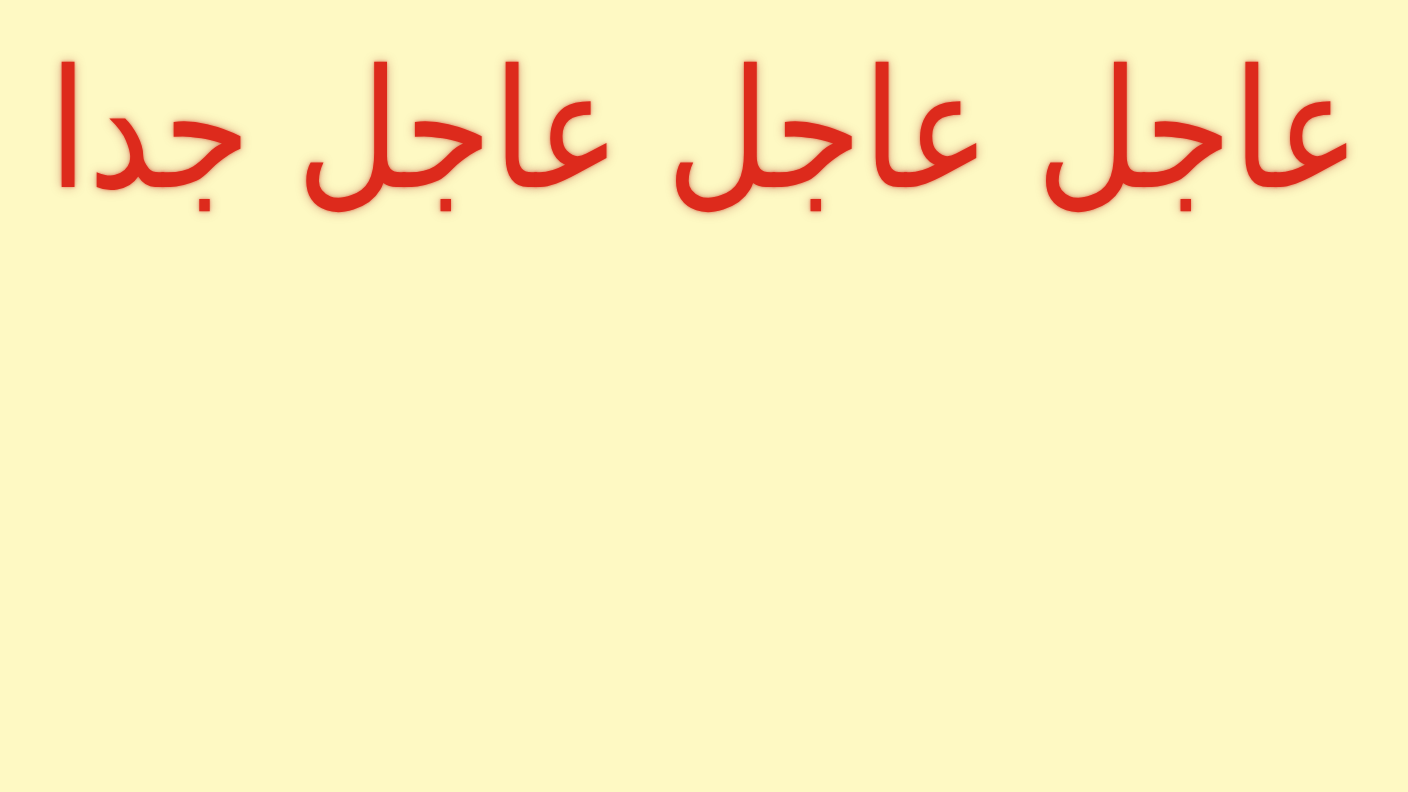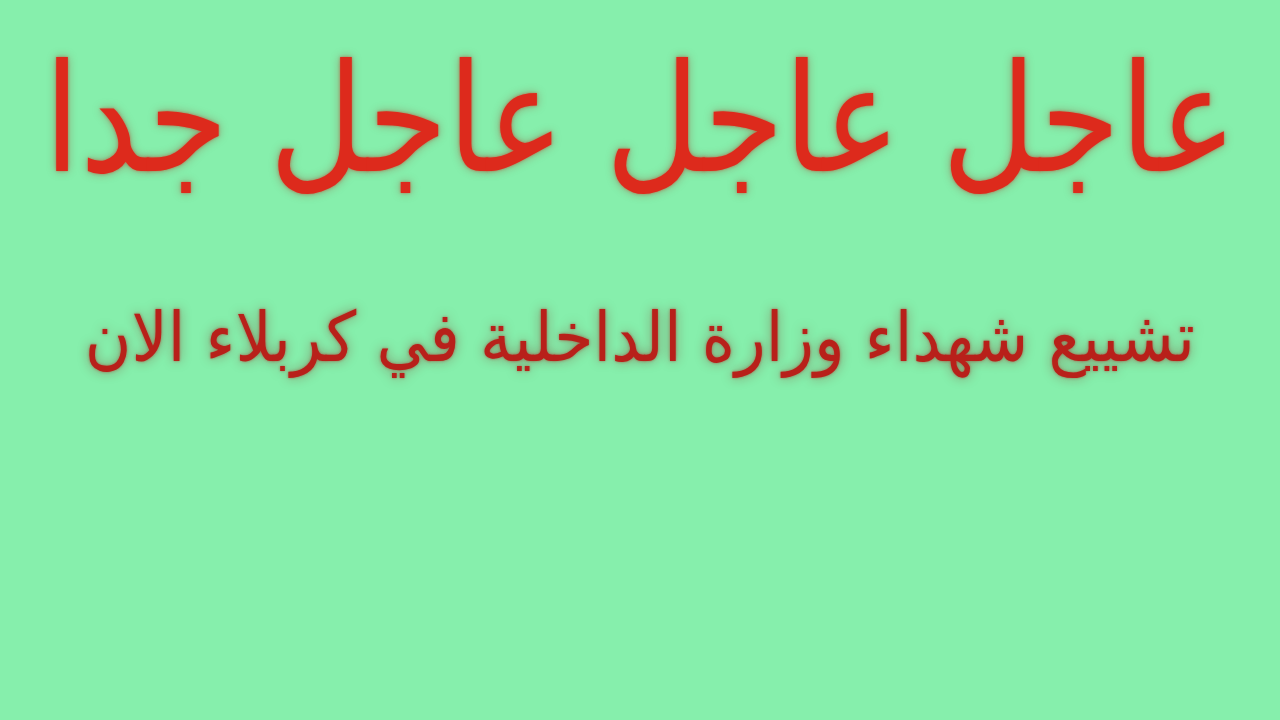--- a/index.html
+++ b/index.html
@@ -106,24 +106,21 @@
     transform: scaleX(1.02);
     transform-origin: center center;
     text-shadow:
       0 0 3px rgba(184, 32, 26, 0.6),
       0 0 12px rgba(120, 16, 12, 0.4);
   }
 </style>
 </head>
 <body>
 
-<div class="slate" style="background: #86efac;">
+<div class="slate" style="background: #fef9c3;">
 
   <div class="headline-row">
     <div class="headline" style="color: rgb(221, 42, 28); transform: scaleX(0.864); transform-origin: center center;">عاجل عاجل عاجل جدا</div>
   </div>
 
-  <div class="subline-one-row">
-    <div class="subline-one" style="color: rgb(184, 32, 26); transform: scaleX(0.9206); transform-origin: center center;">تشييع شهداء وزارة الداخلية في كربلاء الان</div>
-  </div>
 
 
 </div>
 
 </body></html>

